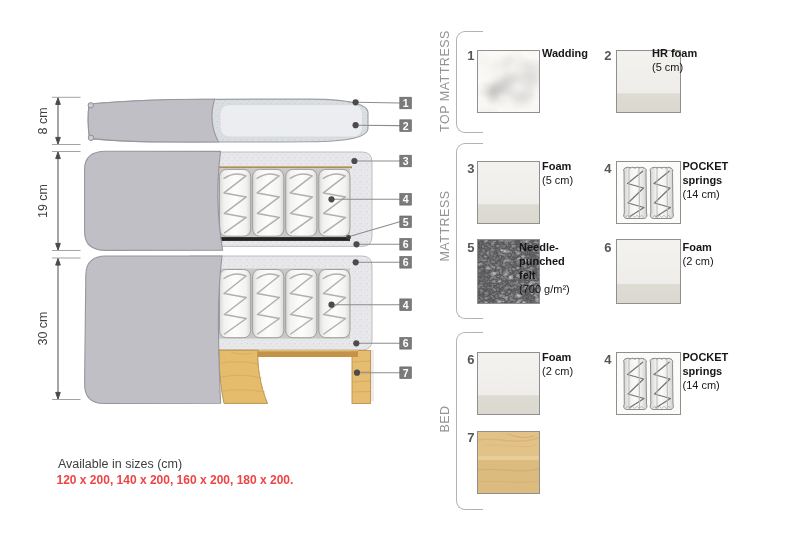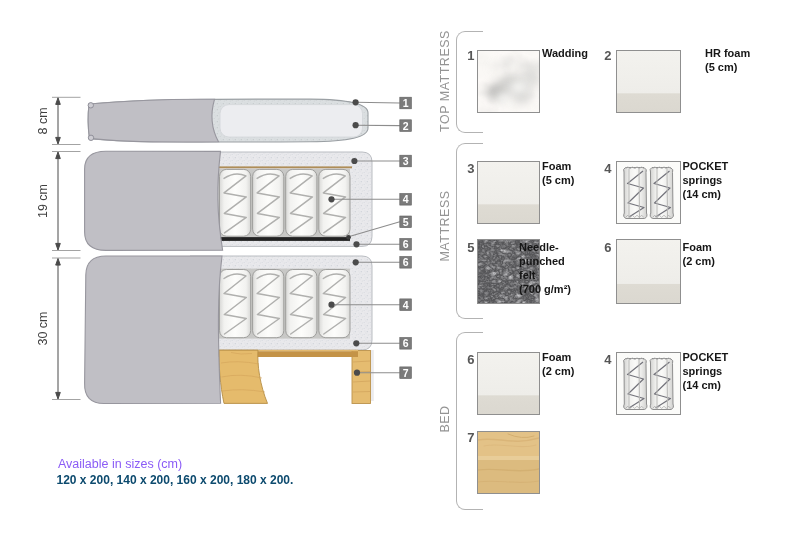--- a/index.html
+++ b/index.html
@@ -1,20 +1,20 @@
 <!DOCTYPE html>
 <html><head>
 <meta charset="utf-8">
 <style>
 html,body{margin:0;padding:0;background:#fff}
 .page{position:relative;width:800px;height:533px;background:#fff;font-family:"Liberation Sans",sans-serif;overflow:hidden}
 .abs{position:absolute}
 .num{position:absolute;width:20px;text-align:right;font-size:13px;font-weight:bold;color:#565656;line-height:13px}
 .txt{position:absolute;font-size:11px;line-height:14px;color:#161616;font-weight:bold;white-space:nowrap}
-.txt .rg{font-weight:bold}
+.txt .rg{font-weight:normal}
 .sw{position:absolute;border:1px solid #8f8f8f}
 .brk{position:absolute;border-left:1.2px solid #b3b3b3;border-top:1.2px solid #b3b3b3;border-bottom:1.2px solid #b3b3b3;border-radius:9px 0 0 9px;width:26px}
 .vlab{position:absolute;font-size:12.5px;color:#949494;letter-spacing:0.5px;text-align:center;height:18px;line-height:18px;white-space:nowrap}
 </style>
 </head>
 <body>
 <div class="page">
 
 <svg class="abs" style="left:0;top:0" width="430" height="533" viewBox="0 0 430 533">
 <defs>
@@ -266,21 +266,21 @@
 <ellipse cx="40" cy="36" rx="8" ry="6" fill="#fcfcfa"></ellipse>
 </g>
 </svg>
 
 <div class="txt" style="left:542px;top:46.3px">Wadding</div>
 
 <div class="num" style="left:591.5px;top:49px">2</div>
 
 <div class="sw" style="left:616px;top:50px;width:63px;height:61px;background:linear-gradient(180deg,#f3f2ee 0%,#eeede9 69%,#dedbd3 70%,#dbd8d0 100%)"></div>
 
-<div class="txt" style="left:705px;top:46.3px">HR foam<br><span class="rg">(5 cm)</span></div>
+<div class="txt" style="left:652px;top:46.3px">HR foam<br><span class="rg">(5 cm)</span></div>
 
 <div class="num" style="left:454.5px;top:161.5px">3</div>
 
 <div class="sw" style="left:476.5px;top:160.8px;width:61px;height:61px;background:linear-gradient(180deg,#f3f2ee 0%,#eeede9 69%,#dedbd3 70%,#dbd8d0 100%)"></div>
 
 <div class="txt" style="left:542px;top:159.3px">Foam<br><span class="rg">(5 cm)</span></div>
 
 <div class="num" style="left:591.5px;top:161.5px">4</div>
 
 <svg class="sw" style="left:616px;top:160.8px;background:#fbfbf9" width="63" height="61">
@@ -384,16 +384,16 @@
 <g fill="none" stroke-linecap="round" opacity="0.8">
 <path d="M0,8 C 18,4 34,14 61,6" stroke="#d8b275" stroke-width="1.5"></path>
 <path d="M6,14 C 22,10 40,18 58,13" stroke="#dcb87c" stroke-width="1.2"></path>
 <path d="M0,38 C 20,35 38,42 61,37" stroke="#d2ae70" stroke-width="1.4"></path>
 <path d="M0,50 C 18,47 40,53 61,49" stroke="#d5b174" stroke-width="1.2"></path>
 <path d="M30,2 Q 44,8 56,4" stroke="#cfa96a" stroke-width="1"></path>
 </g>
 </svg>
 
 
-<div class="abs" style="left:58px;top:457px;font-size:12.5px;color:#8b5cf6">Available in sizes (cm)</div>
-
-<div class="abs" style="left:56.5px;top:472.5px;font-size:12px;font-weight:bold;color:#0c4a6e">120 x 200, 140 x 200, 160 x 200, 180 x 200.</div>
+<div class="abs" style="left:58px;top:457px;font-size:12.5px;color:#404040">Available in sizes (cm)</div>
+
+<div class="abs" style="left:56.5px;top:472.5px;font-size:12px;font-weight:bold;color:#ef4444">120 x 200, 140 x 200, 160 x 200, 180 x 200.</div>
 </div>
 
 </body></html>

